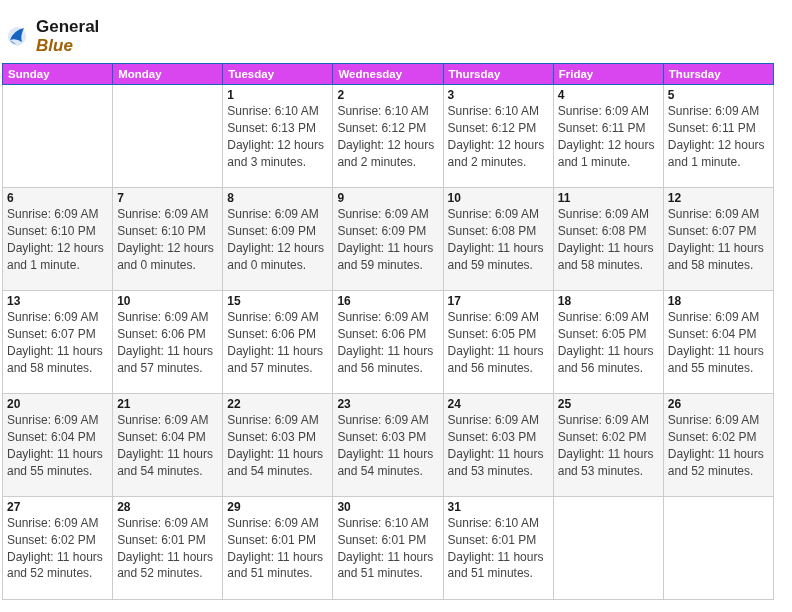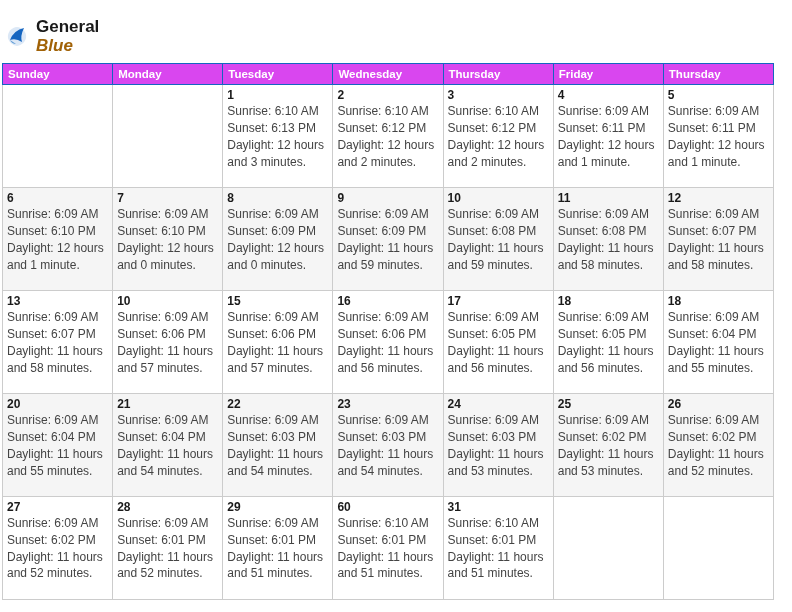--- a/index.html
+++ b/index.html
@@ -338,21 +338,21 @@
 and 52 minutes.</div>
           </td>
           <td>
             <span class="day-num">29</span>
             <div class="day-info">Sunrise: 6:09 AM
 Sunset: 6:01 PM
 Daylight: 11 hours
 and 51 minutes.</div>
           </td>
           <td>
-            <span class="day-num">60</span>
+            <span class="day-num">30</span>
             <div class="day-info">Sunrise: 6:10 AM
 Sunset: 6:01 PM
 Daylight: 11 hours
 and 51 minutes.</div>
           </td>
           <td>
             <span class="day-num">31</span>
             <div class="day-info">Sunrise: 6:10 AM
 Sunset: 6:01 PM
 Daylight: 11 hours

